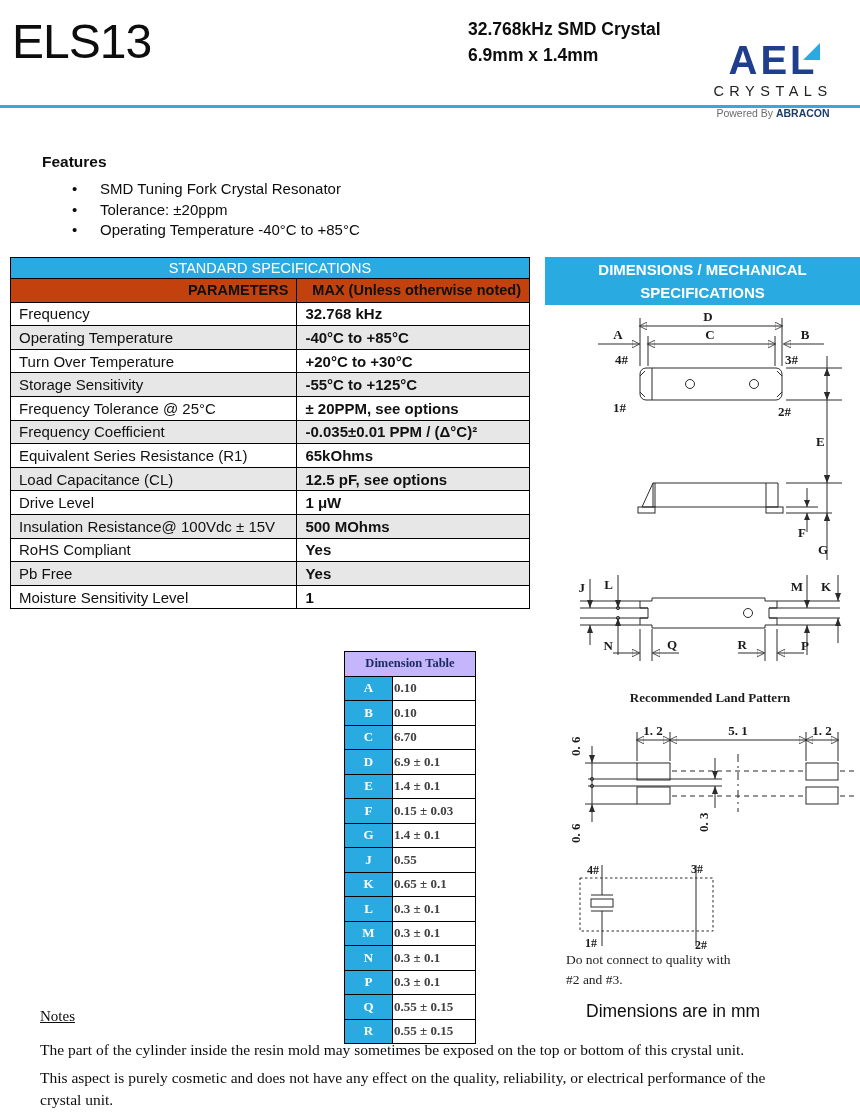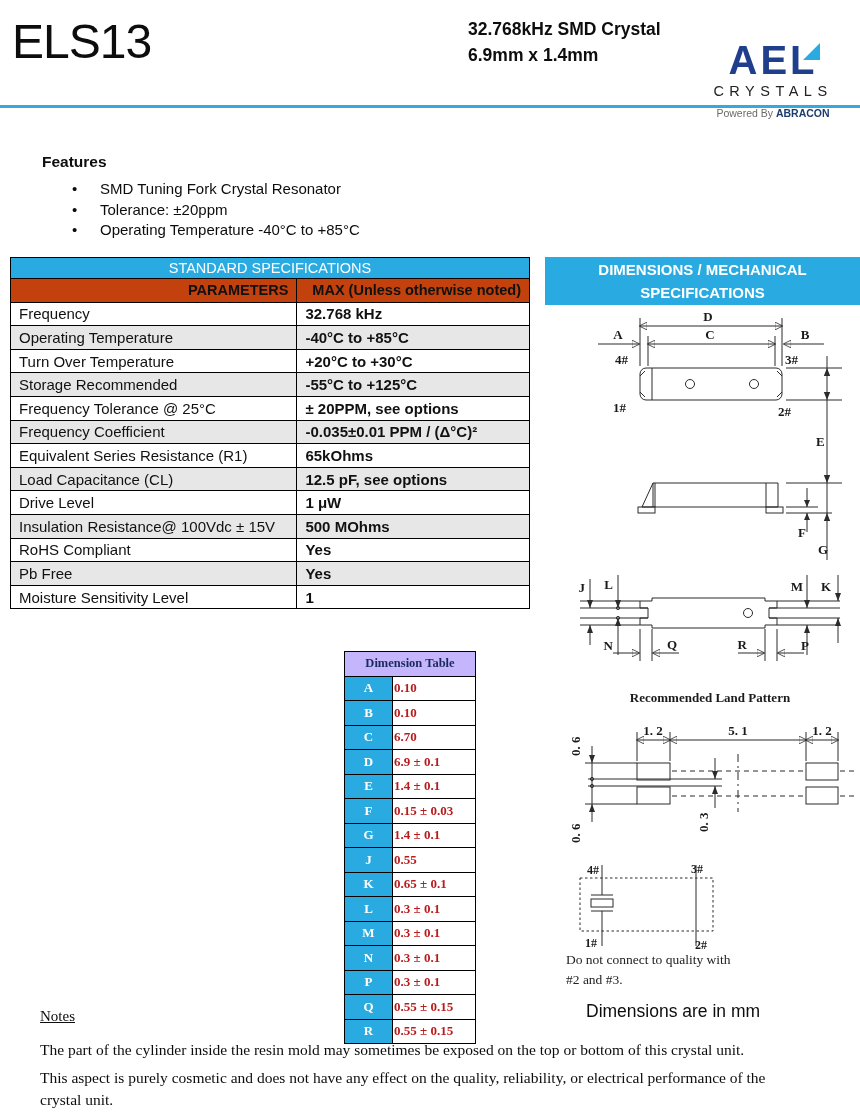--- a/index.html
+++ b/index.html
@@ -47,21 +47,21 @@
               color:#fff;font-weight:bold;font-size:15px;text-align:center;line-height:23px;
               padding-top:1px;box-sizing:border-box;}
 
   
   .dimension-table{position:absolute;left:344px;top:651px;width:132px;border-collapse:collapse;
                    font-family:"Liberation Serif",serif;font-size:13px;}
   .dimension-table td{border:1px solid #000;height:21.5px;vertical-align:middle;}
   .dimension-table td.dt-title{background:#c4b5fd;color:#1a2a5e;font-weight:bold;
                    text-align:center;font-size:12.5px;}
   .dimension-table td.k{background:#29ABE2;color:#fff;font-weight:bold;text-align:center;width:45px;}
-  .dimension-table td.v{background:#fff;color:#b91c1c;font-weight:bold;margin-top:48px;}
+  .dimension-table td.v{background:#fff;color:#404040;font-weight:bold;margin-top:48px;}
 
   
   .drw{position:absolute;}
   .drw text{font-family:"Liberation Serif",serif;font-weight:bold;font-size:13px;fill:#1a1a1a;}
   .drw .small{font-size:12px;}
   .drw line,.drw path,.drw rect,.drw circle,.drw polyline{stroke:#2b2b2b;fill:none;stroke-width:1;}
   .drw .fill{fill:#2b2b2b;stroke:none;}
   .lp-title{font-size:13.5px;}
   .lp-dim{font-size:14px;}
 
@@ -124,21 +124,21 @@
         </tr>
       <tr>
           <td>Operating Temperature</td>
           <td class="val">-40°C to +85°C</td>
         </tr>
       <tr>
           <td>Turn Over Temperature</td>
           <td class="val">+20°C to +30°C</td>
         </tr>
       <tr>
-          <td>Storage Recommended</td>
+          <td>Storage Sensitivity</td>
           <td class="val">-55°C to +125°C</td>
         </tr>
       <tr>
           <td>Frequency Tolerance @ 25°C</td>
           <td class="val">± 20PPM, see options</td>
         </tr>
       <tr>
           <td>Frequency Coefficient</td>
           <td class="val">-0.035±0.01 PPM / (Δ°C)²</td>
         </tr>

